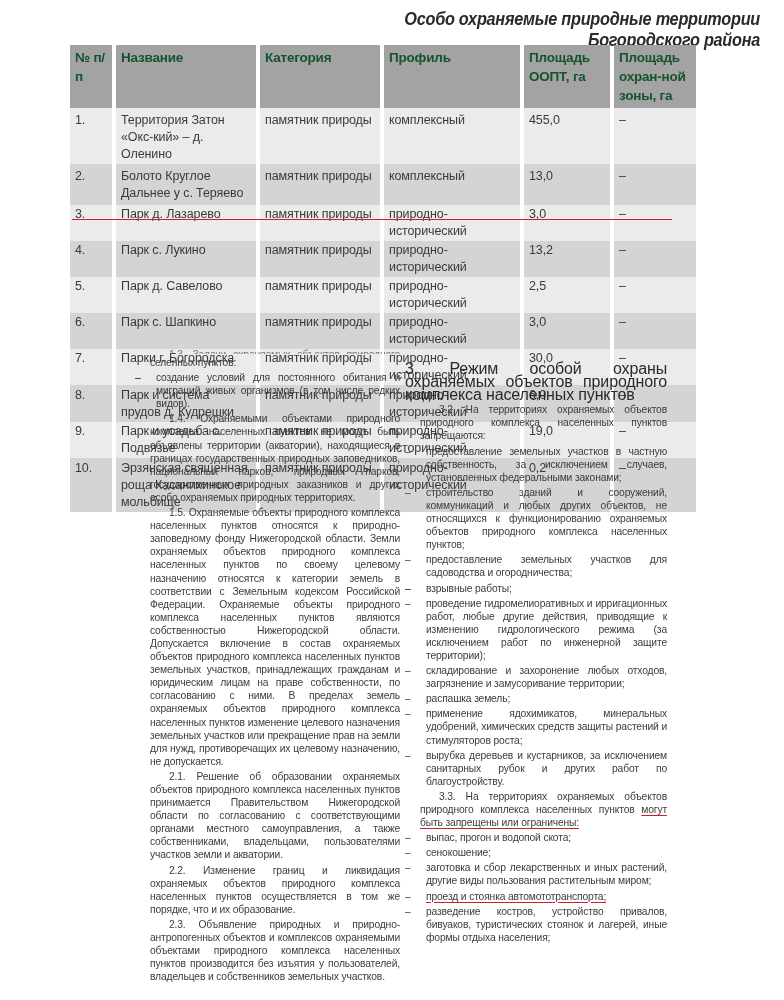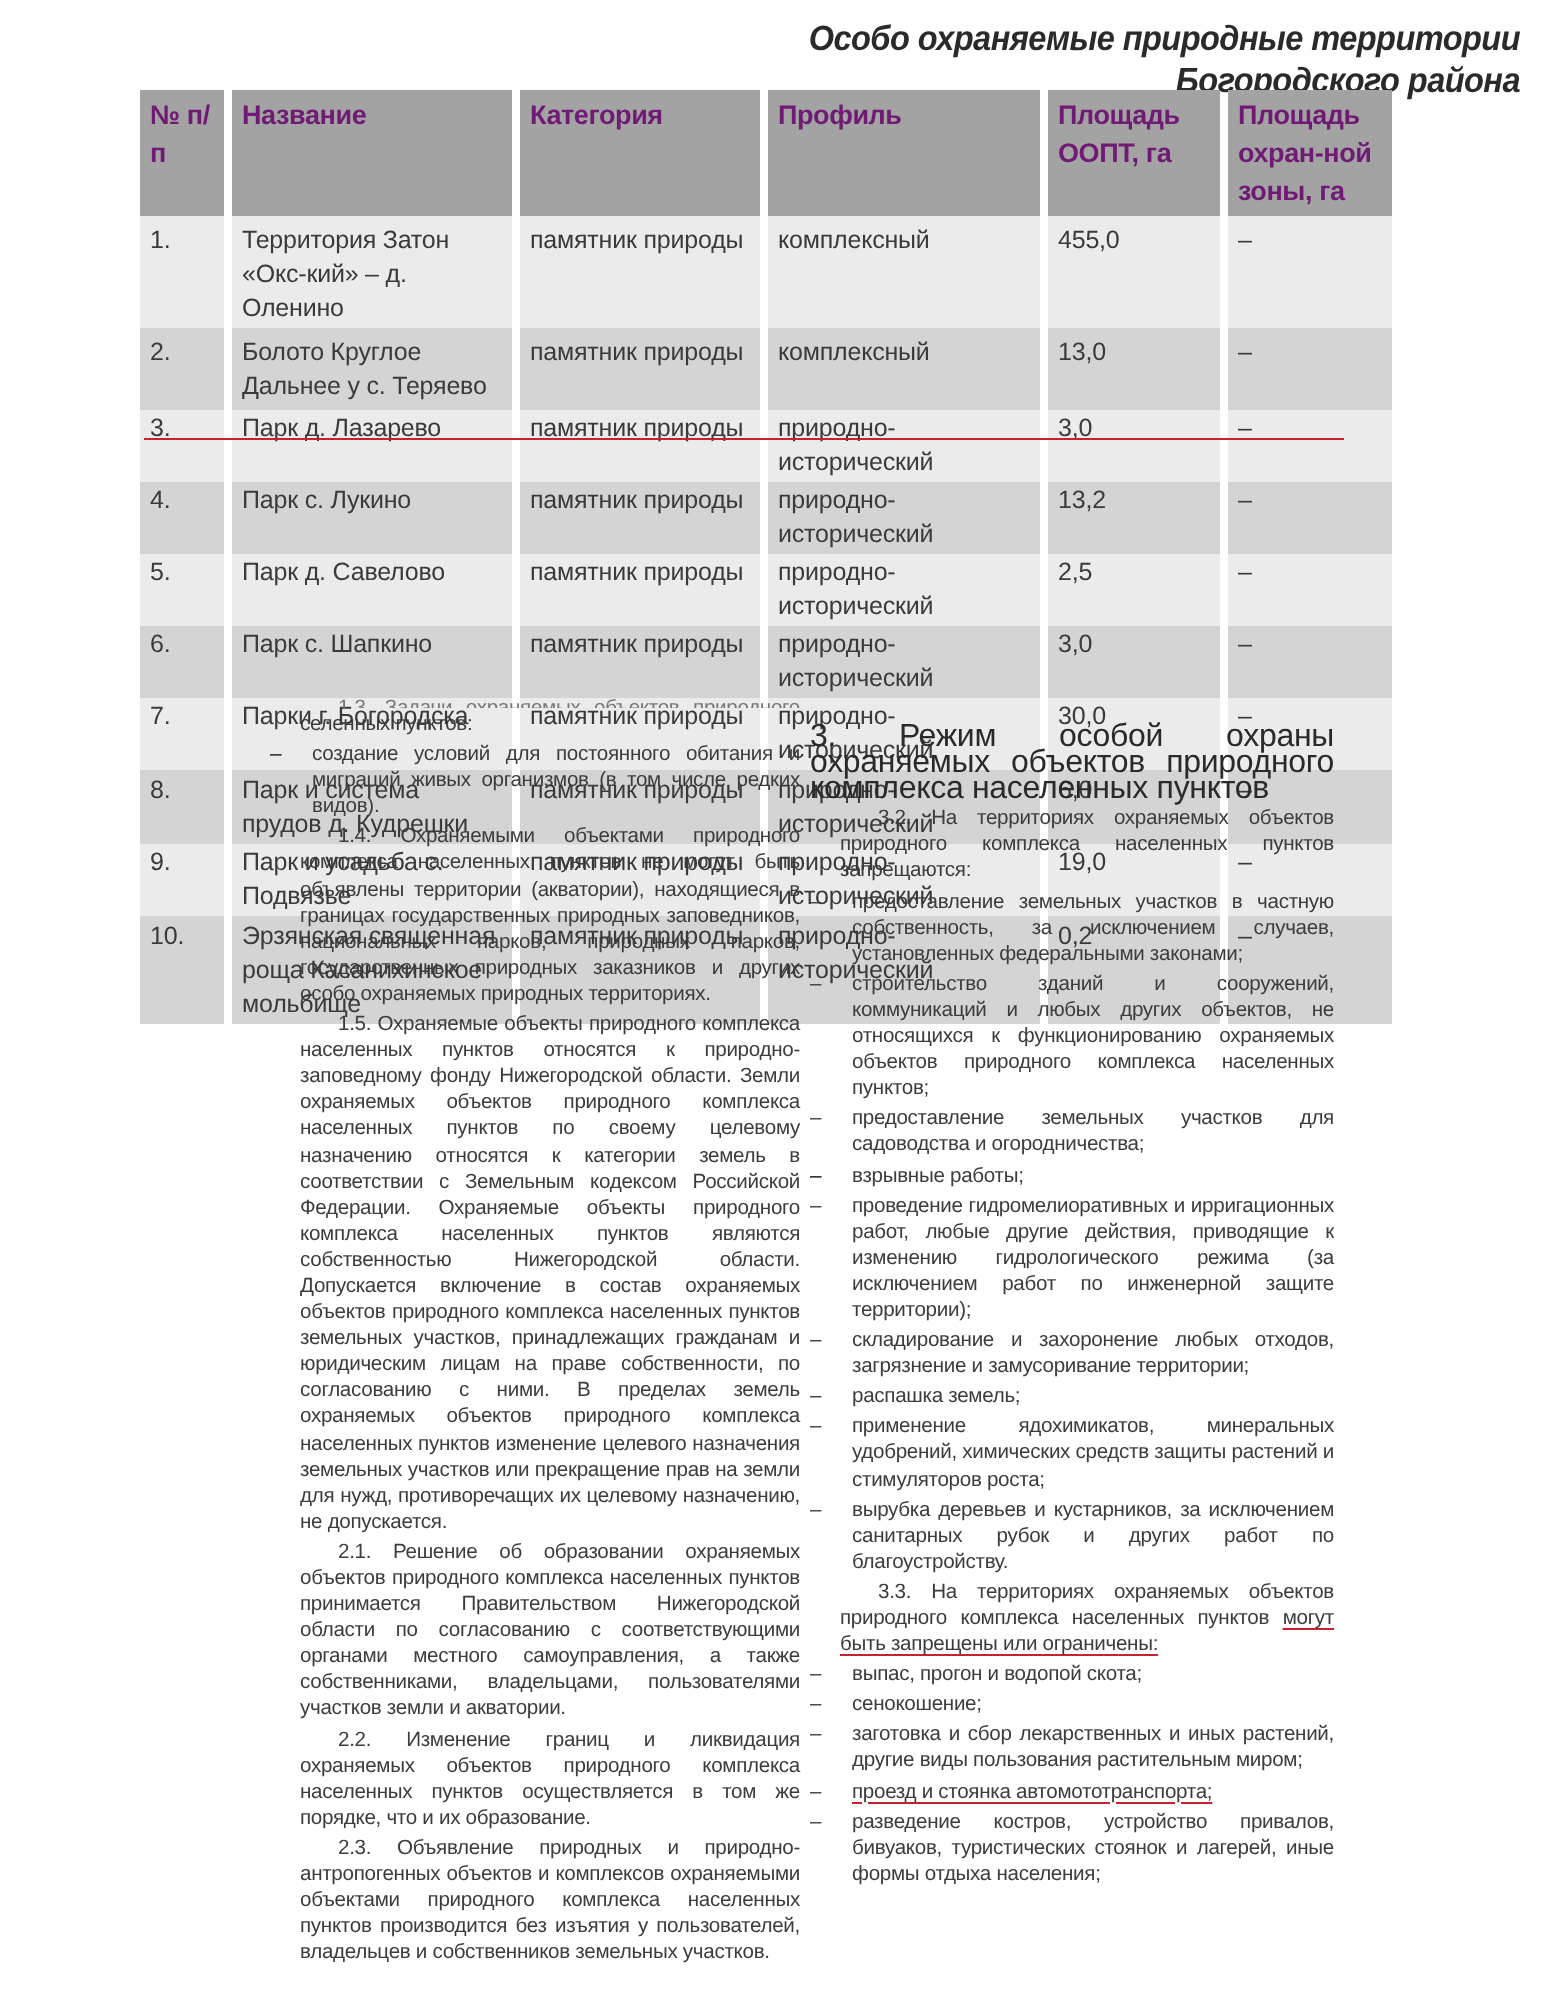--- a/index.html
+++ b/index.html
@@ -11,21 +11,21 @@
     position:absolute; left:260px; top:9px; width:500px; text-align:right;
     font-family:"Liberation Sans", sans-serif; font-style:italic; font-weight:bold;
     font-size:17.5px; color:#2a2a2a; letter-spacing:-0.3px; transform:scaleX(0.93); transform-origin:right center;
   }
   table.ooptt {
     position:absolute; left:66px; top:45px; width:620px;
     border-collapse:separate; border-spacing:4px 0; table-layout:fixed;
     font-size:12.5px;
   }
   table.ooptt th {
-    background:#a3a3a3; color:#701a75; text-align:left; vertical-align:top;
+    background:#a3a3a3; color:#14532d; text-align:left; vertical-align:top;
     font-weight:bold; font-size:13.5px; line-height:19px; padding:3px 4px 3px 5px; height:34px;
     letter-spacing:-0.2px;
   }
   table.ooptt td {
     vertical-align:top; padding:1px 4px 1px 5px; line-height:17px; color:#3a3a3a;
     letter-spacing:-0.1px;
   }
   table.ooptt tr.odd td { background:#ebebeb; }
   table.ooptt tr.even td { background:#d4d4d4; }
   table.ooptt tr.tall td { height:36px; padding-top:4px; }

